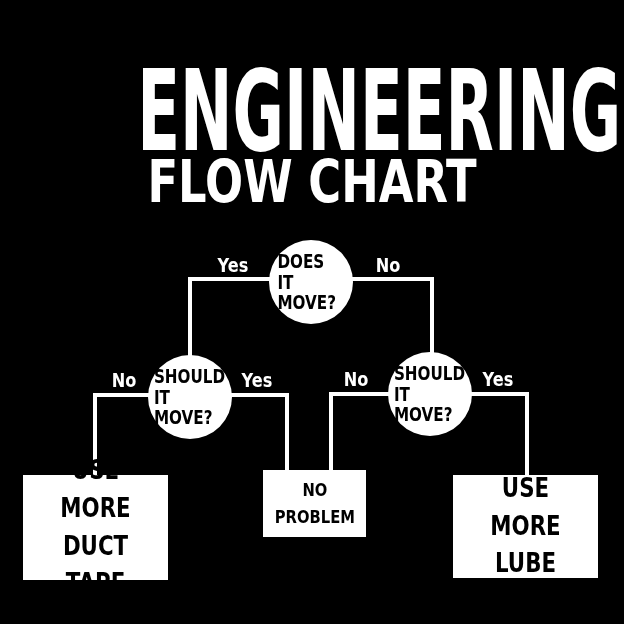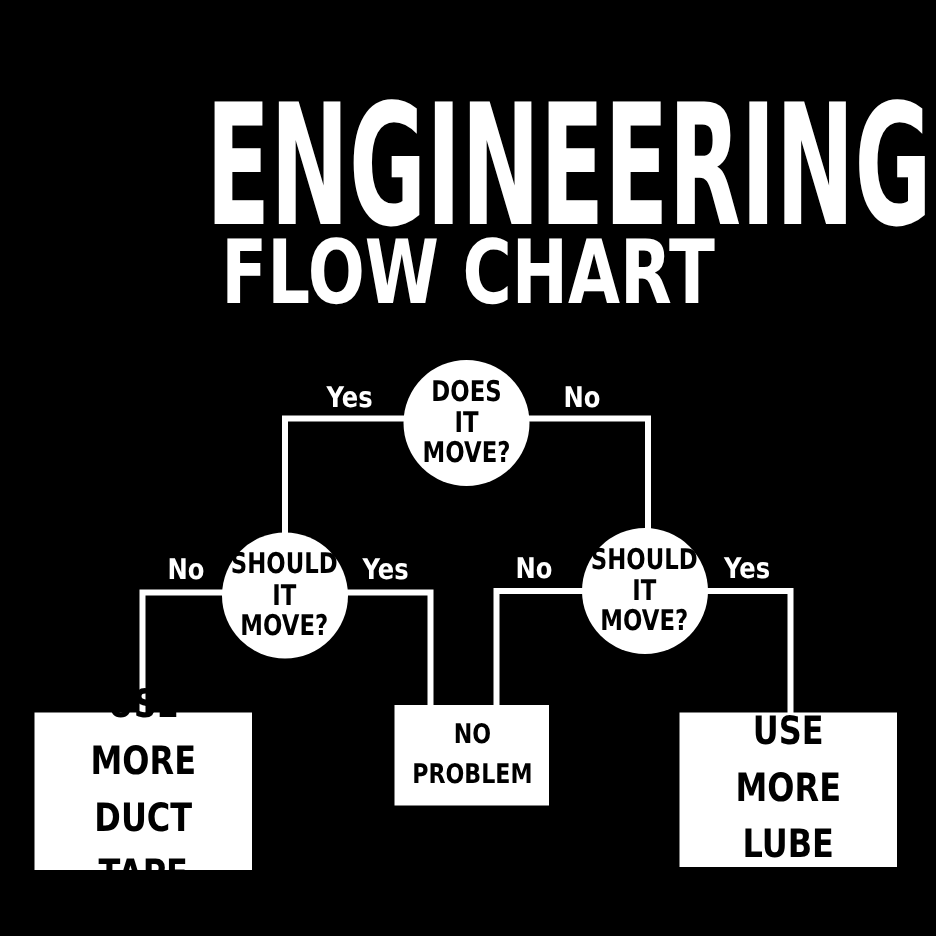--- a/index.html
+++ b/index.html
@@ -14,21 +14,21 @@
   }
   #title1{top:55px;font-size:112px;transform:scaleX(0.56);transform-origin:50% 50%;}
   #title2{top:152px;font-size:59px;transform:scaleX(0.76);transform-origin:50% 50%;}
   
   #wires{position:absolute;left:0;top:0;width:624px;height:624px;}
   #wires polyline{fill:none;stroke:#fff;stroke-width:4;}
   
   .decision{
     position:absolute;width:84px;height:84px;border-radius:50%;
     background:#fff;color:#000;display:flex;align-items:center;justify-content:center;
-    text-align:center;font-weight:bold;font-size:19px;line-height:1.1;
+    font-weight:bold;font-size:19px;line-height:1.1;
     white-space:pre-line;
   }
   .decision .txt{transform:scaleX(0.8);transform-origin:50% 50%;}
   #decision-root{left:269px;top:240px;}
   #decision-left{left:148px;top:355px;}
   #decision-right{left:388px;top:352px;}
   
   .outcome{
     position:absolute;background:#fff;color:#000;
     display:flex;align-items:center;justify-content:center;text-align:center;

